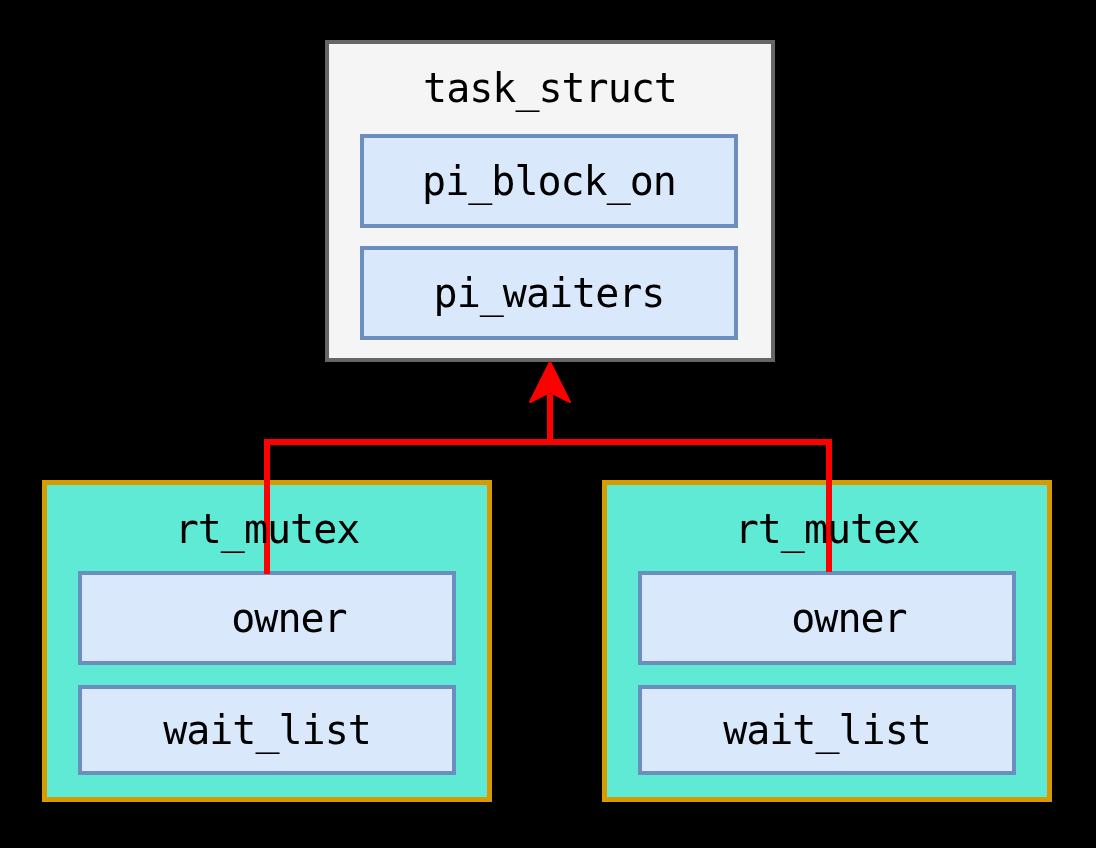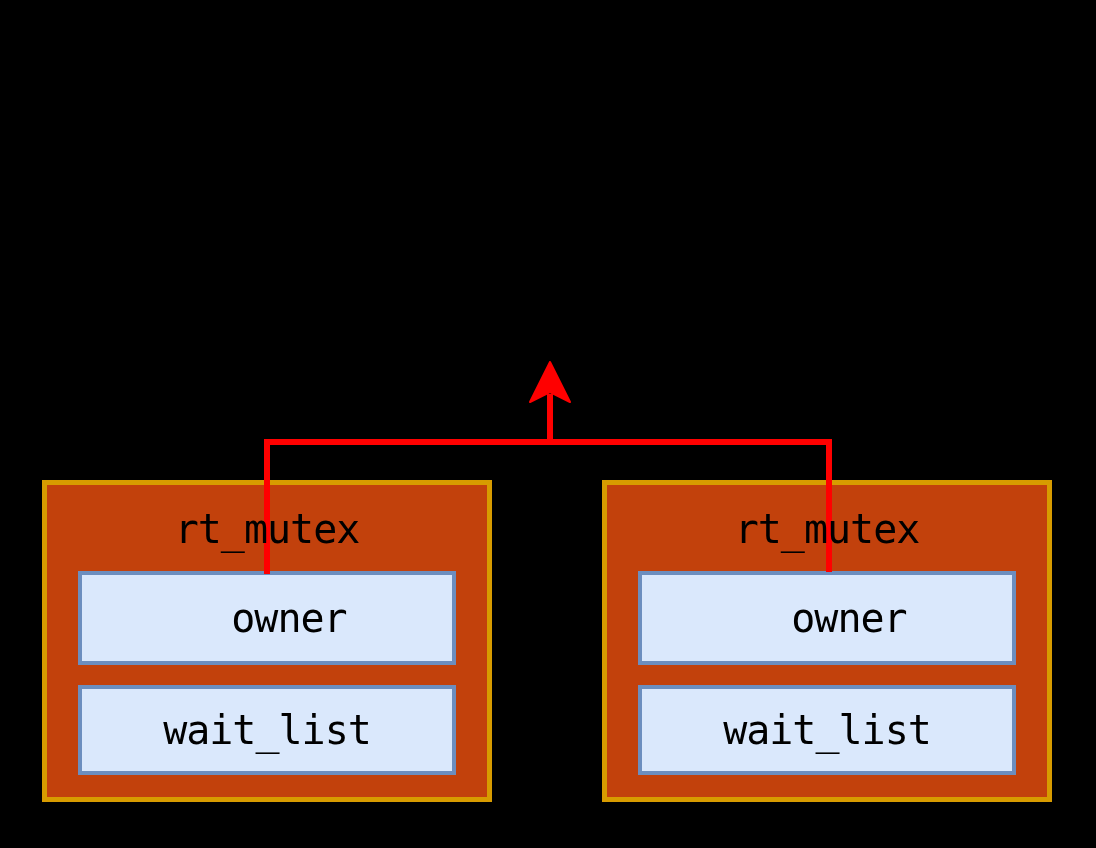--- a/index.html
+++ b/index.html
@@ -22,21 +22,21 @@
     height: 322px;
     box-sizing: border-box;
   }
   .node-task {
     left: 325px;
     top: 40px;
     background: #f5f5f5;
     border: 4px solid #666666;
   }
   .node-mutex {
-    background: #c2410c;
+    background: #5eead4;
     border: 5px solid #d79b00;
   }
   .node-mutex-left  { left: 42px;  top: 480px; }
   .node-mutex-right { left: 602px; top: 480px; }
   .node-title {
     position: absolute;
     left: 0;
     right: 0;
     top: 0;
     height: 88px;
@@ -79,20 +79,29 @@
 <body>
 
 <div class="canvas">
 
   <svg class="connectors" width="1096" height="848" viewBox="0 0 1096 848">
     <path d="M267,574 L267,442 L829,442 L829,572" fill="none" stroke="#ff0000" stroke-width="6"></path>
     <path d="M550,445 L550,394" fill="none" stroke="#ff0000" stroke-width="6"></path>
     <path d="M550,362 L530,402 L550,392 L570,402 Z" fill="#ff0000" stroke="#ff0000" stroke-width="2" stroke-linejoin="round"></path>
   </svg>
 
+  <div class="node node-task">
+    <div class="node-title">task_struct</div>
+    <div class="field field-1">
+      <span>pi_block_on</span>
+    </div>
+    <div class="field field-2">
+      <span>pi_waiters</span>
+    </div>
+  </div>
 
   <div class="node node-mutex node-mutex-left">
     <div class="node-title">rt_mutex</div>
     <div class="field field-1">
       <span>owner</span>
     </div>
     <div class="field field-2">
       <span>wait_list</span>
     </div>
   </div>

